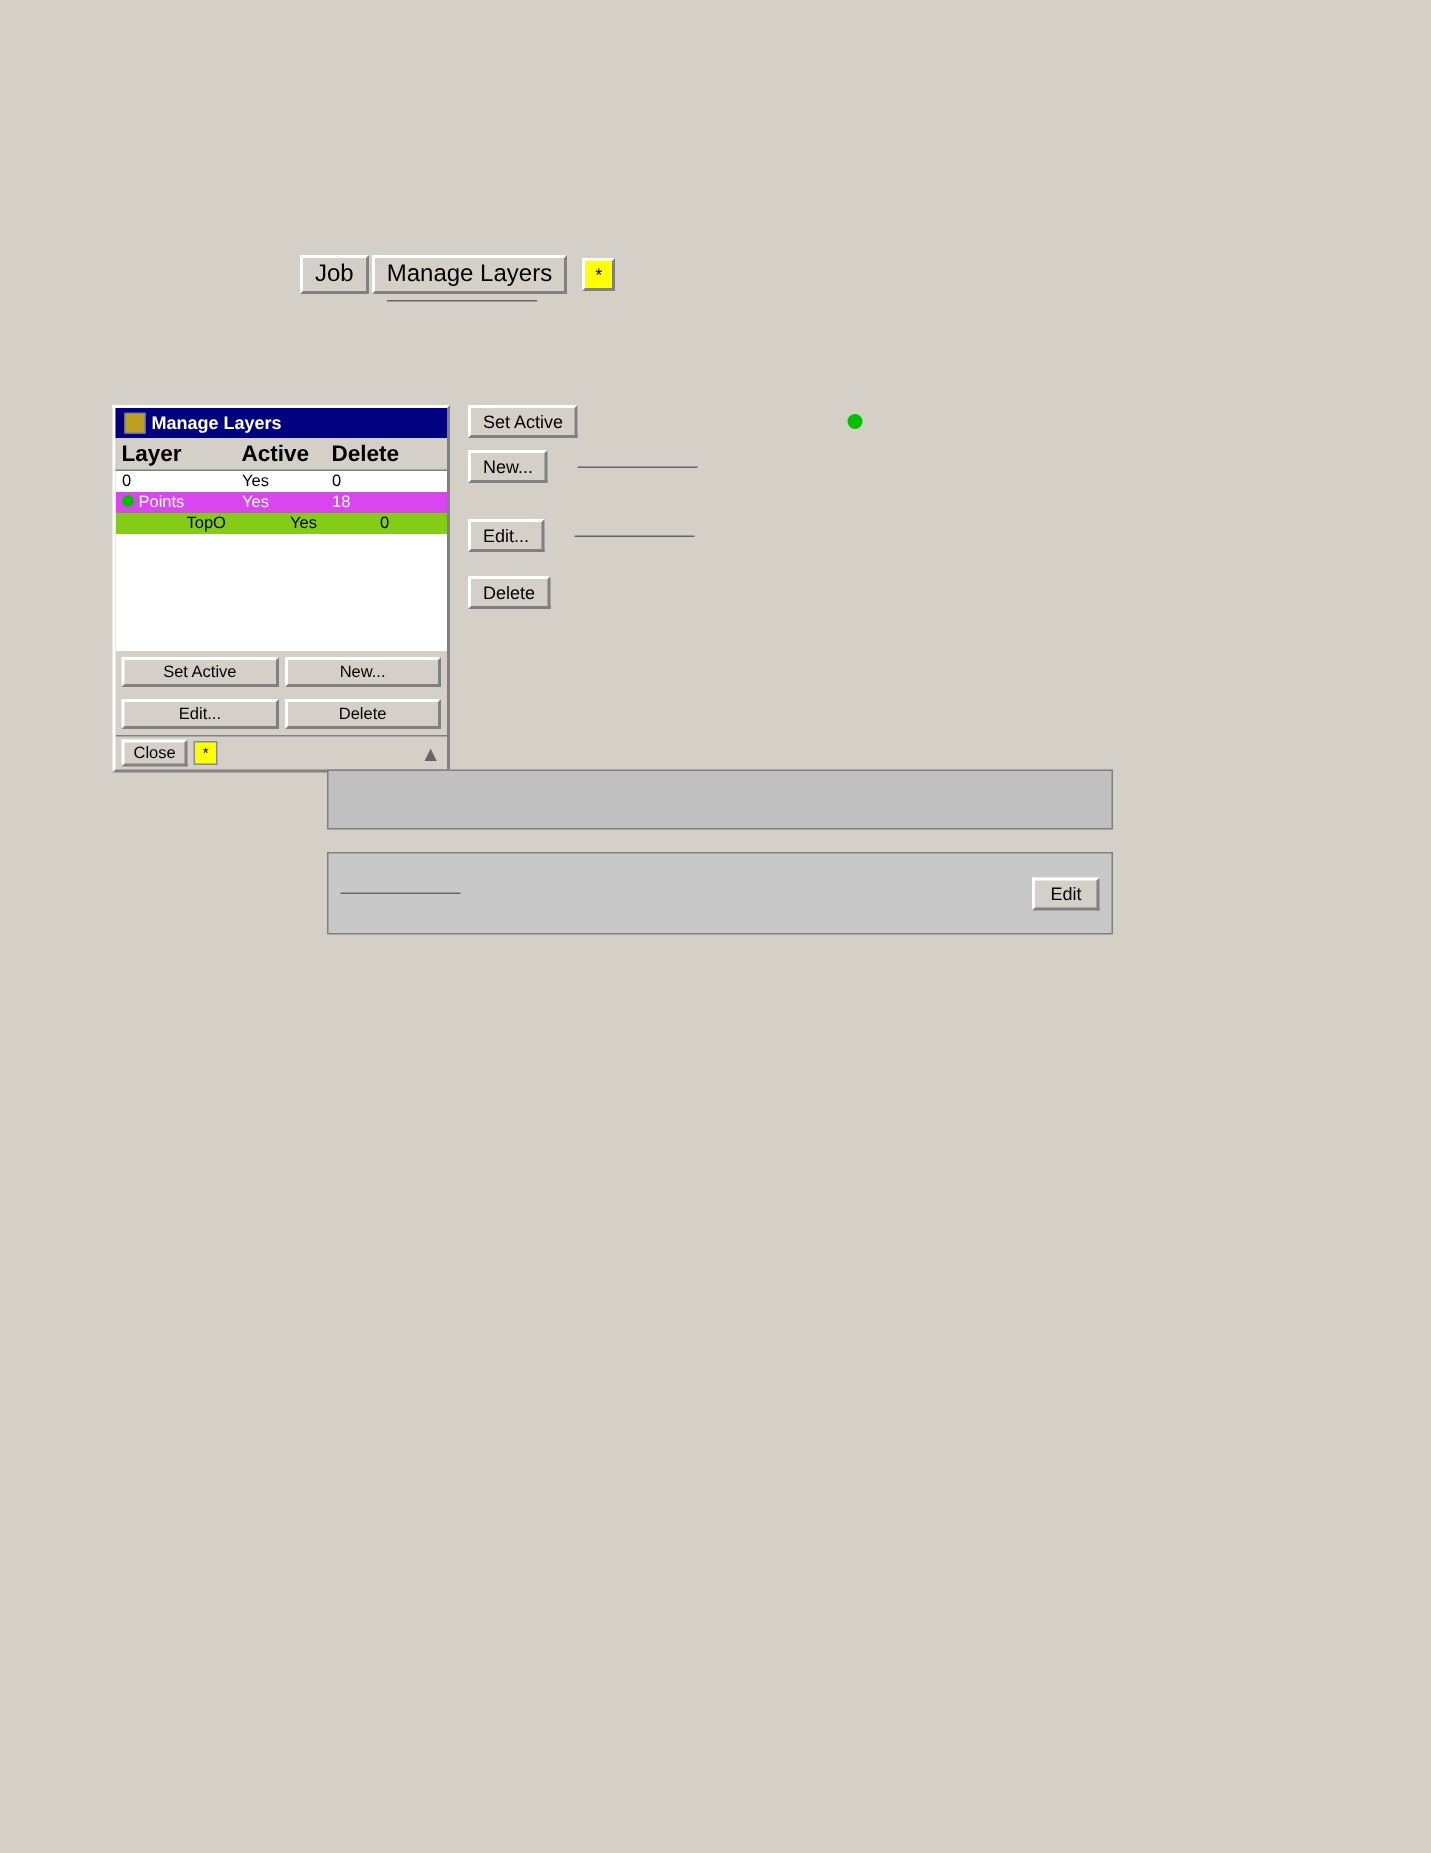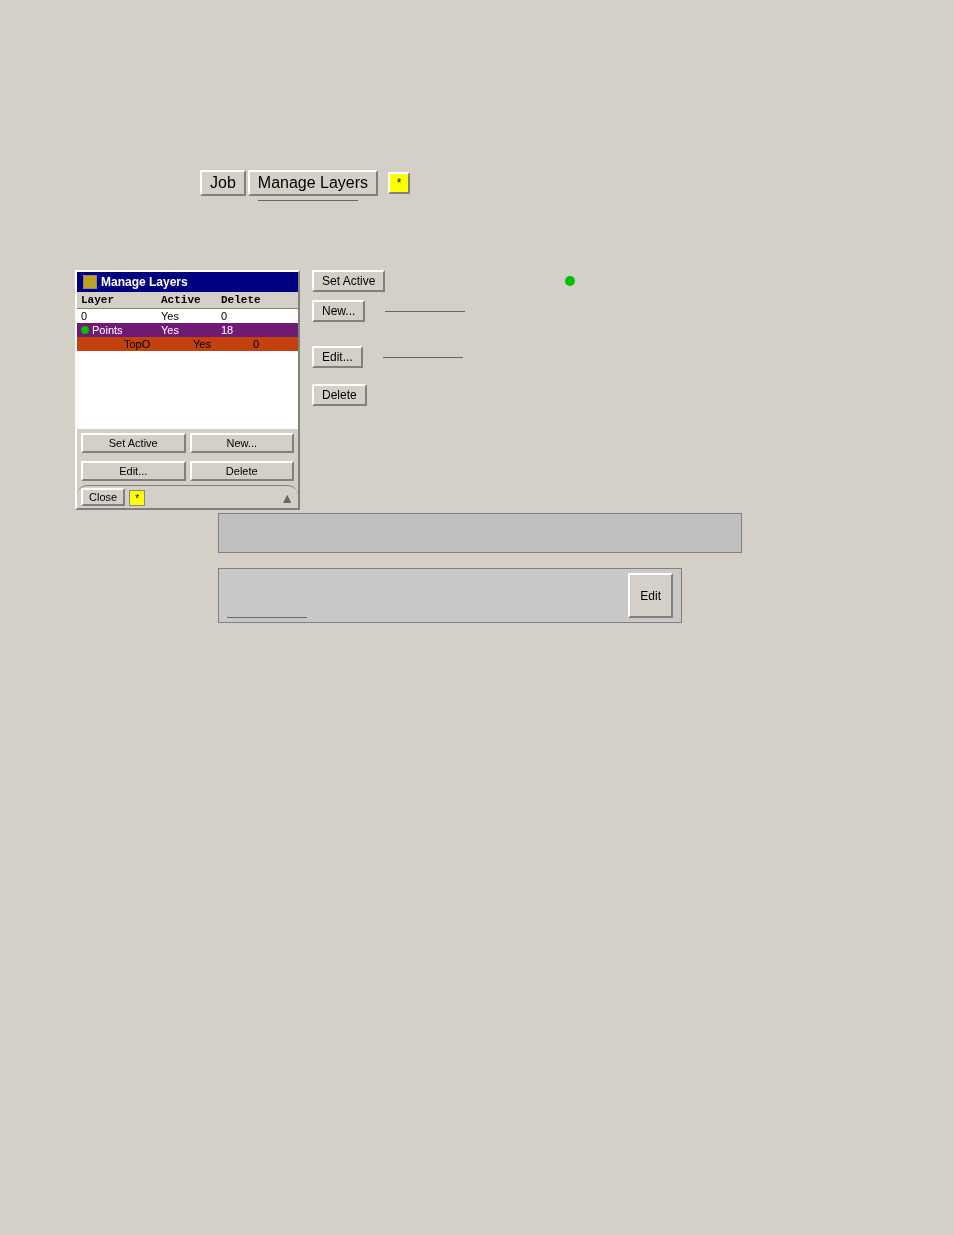--- a/index.html
+++ b/index.html
@@ -79,42 +79,41 @@
       border: 1px solid #888;
     }
     .dialog-table-header {
       display: grid;
       grid-template-columns: 80px 60px 60px;
       background: #d4d0c8;
       border-bottom: 1px solid #808080;
       padding: 2px 4px;
     }
     .dialog-table-header span {
-      font-size: 11px;
+      font-size: 15px;
       font-weight: bold;
-      font-family: Liberation Mono, monospace;
     }
     .dialog-table-body {
       height: 120px;
       overflow-y: auto;
       background: white;
     }
     .dialog-table-row {
       display: grid;
       grid-template-columns: 80px 60px 60px;
       padding: 1px 4px;
       font-size: 11px;
       align-items: center;
     }
     .dialog-table-row.selected {
-      background: #701a75;
+      background: #d946ef;
       color: white;
     }
     .dialog-table-row.highlighted {
-      background: #c2410c;
+      background: #84cc16;
       padding-left: 36px;
     }
     .row-indicator {
       width: 8px;
       height: 8px;
       background: #00c000;
       border-radius: 50%;
       display: inline-block;
       margin-right: 3px;
     }
@@ -128,25 +127,24 @@
       border: 2px solid;
       border-color: #ffffff #808080 #808080 #ffffff;
       padding: 2px 10px;
       font-size: 11px;
       cursor: pointer;
       flex: 1;
       text-align: center;
     }
     .dialog-footer {
       display: flex;
-      align-items: flex-end;
+      align-items: center;
       padding: 2px 4px;
       border-top: 1px solid #808080;
       gap: 4px;
-      border-radius: 10px;
     }
     .dialog-close-btn {
       background: #d4d0c8;
       border: 2px solid;
       border-color: #ffffff #808080 #808080 #ffffff;
       padding: 1px 6px;
       font-size: 11px;
       cursor: pointer;
     }
     .dialog-footer-icon {
@@ -231,25 +229,26 @@
       width: 524px;
       height: 40px;
       background: #c0c0c0;
       border: 1px solid #808080;
     }
 
     .info-box-2 {
       position: absolute;
       top: 568px;
       left: 218px;
-      width: 464px;
+      width: 524px;
       height: 55px;
       background: #c8c8c8;
       border: 1px solid #808080;
       display: flex;
+      align-items: center;
       padding: 4px 8px;
       justify-content: space-between;
     }
     .info-box-2-underline {
       border-bottom: 1px solid #666;
       width: 80px;
       display: inline-block;
     }
     .edit-btn-right {
       background: #d4d0c8;

